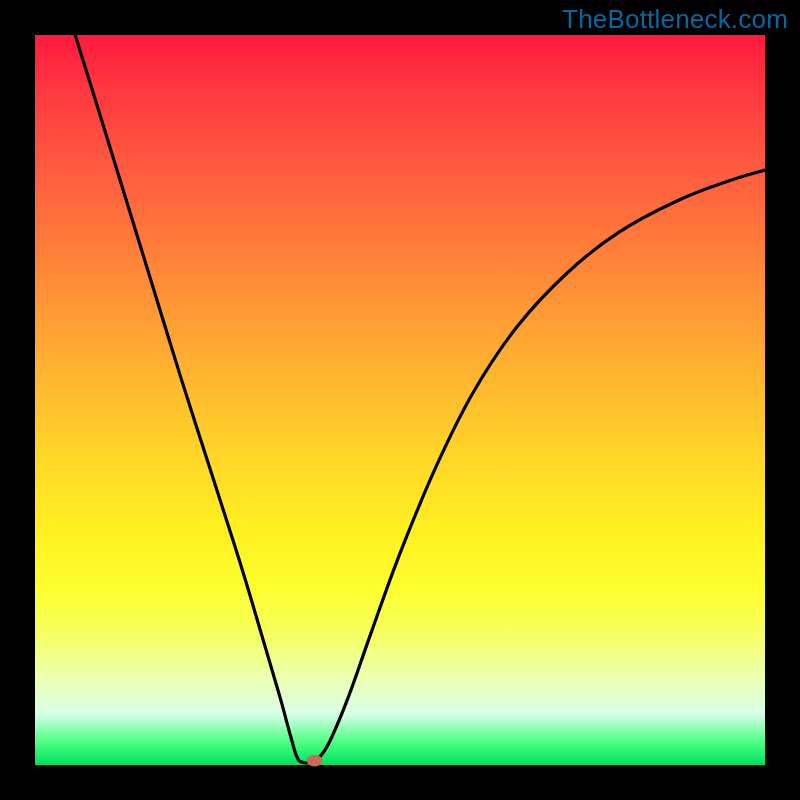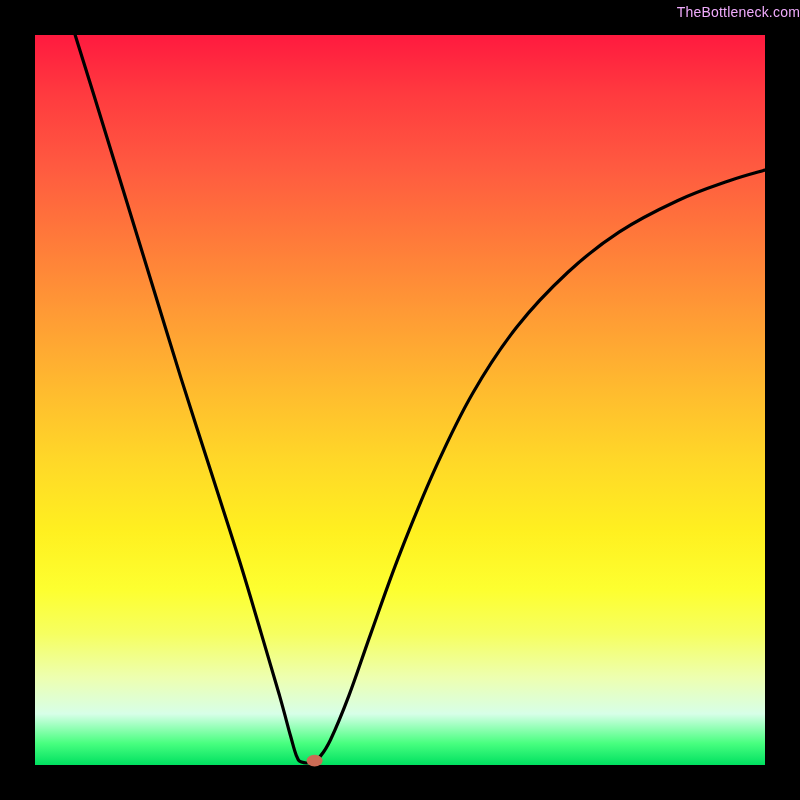--- a/index.html
+++ b/index.html
@@ -39,23 +39,23 @@
       #f6ff60 82%,
       #edffb0 88%,
       #d7ffe8 93%,
       #49ff80 97%,
       #00e060 100%
     );
   }
   .watermark {
     position: absolute;
     top: 4px;
-    right: 0;
-    color: #f0abfc;
-    font-size: 14px;
+    right: 12px;
+    color: #0369a1;
+    font-size: 26px;
     letter-spacing: 0.2px;
     font-weight: 400;
     user-select: none;
   }
   svg.curve {
     position: absolute;
     left: 0;
     top: 0;
     width: 730px;
     height: 730px;

